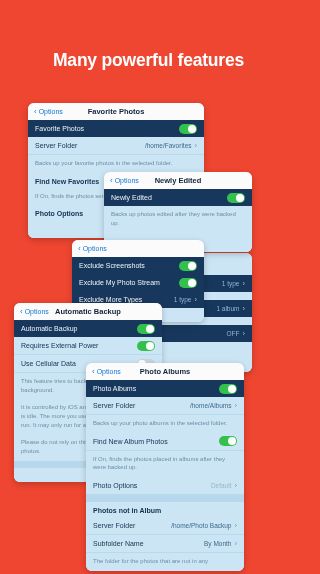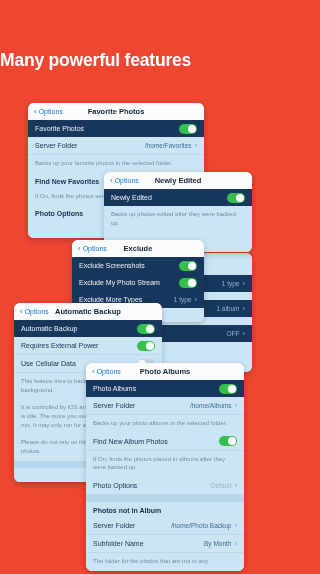--- a/index.html
+++ b/index.html
@@ -17,22 +17,23 @@
   .stage {
     position: absolute;
     inset: 0;
     overflow: hidden;
   }
 
   
   .headline {
     position: absolute;
     top: 50px;
-    left: 0;
+    left: 16px;
     width: 265px;
+    text-align: center;
     color: #ffffff;
     font-size: 17.5px;
     font-weight: bold;
     letter-spacing: -0.2px;
   }
 
   
   .card {
     position: absolute;
     background: #cbe5f5;
@@ -247,21 +248,20 @@
       <div style="height:20px;background:#cbe5f5"></div>
     </div>
   </div>
 
   <div class="card" id="card-exclude">
     <div class="card-head">
       <div class="back">
         <span class="chev">‹</span>
         <span>Options</span>
       </div>
-      <div class="card-title">Exclude</div>
     </div>
     <div class="card-body">
       <div class="row dark">
         <span>Exclude Screenshots</span>
         <span class="toggle">
             <span class="knob"></span>
           </span>
       </div>
       <div class="row dark">
         <span>Exclude My Photo Stream</span>

